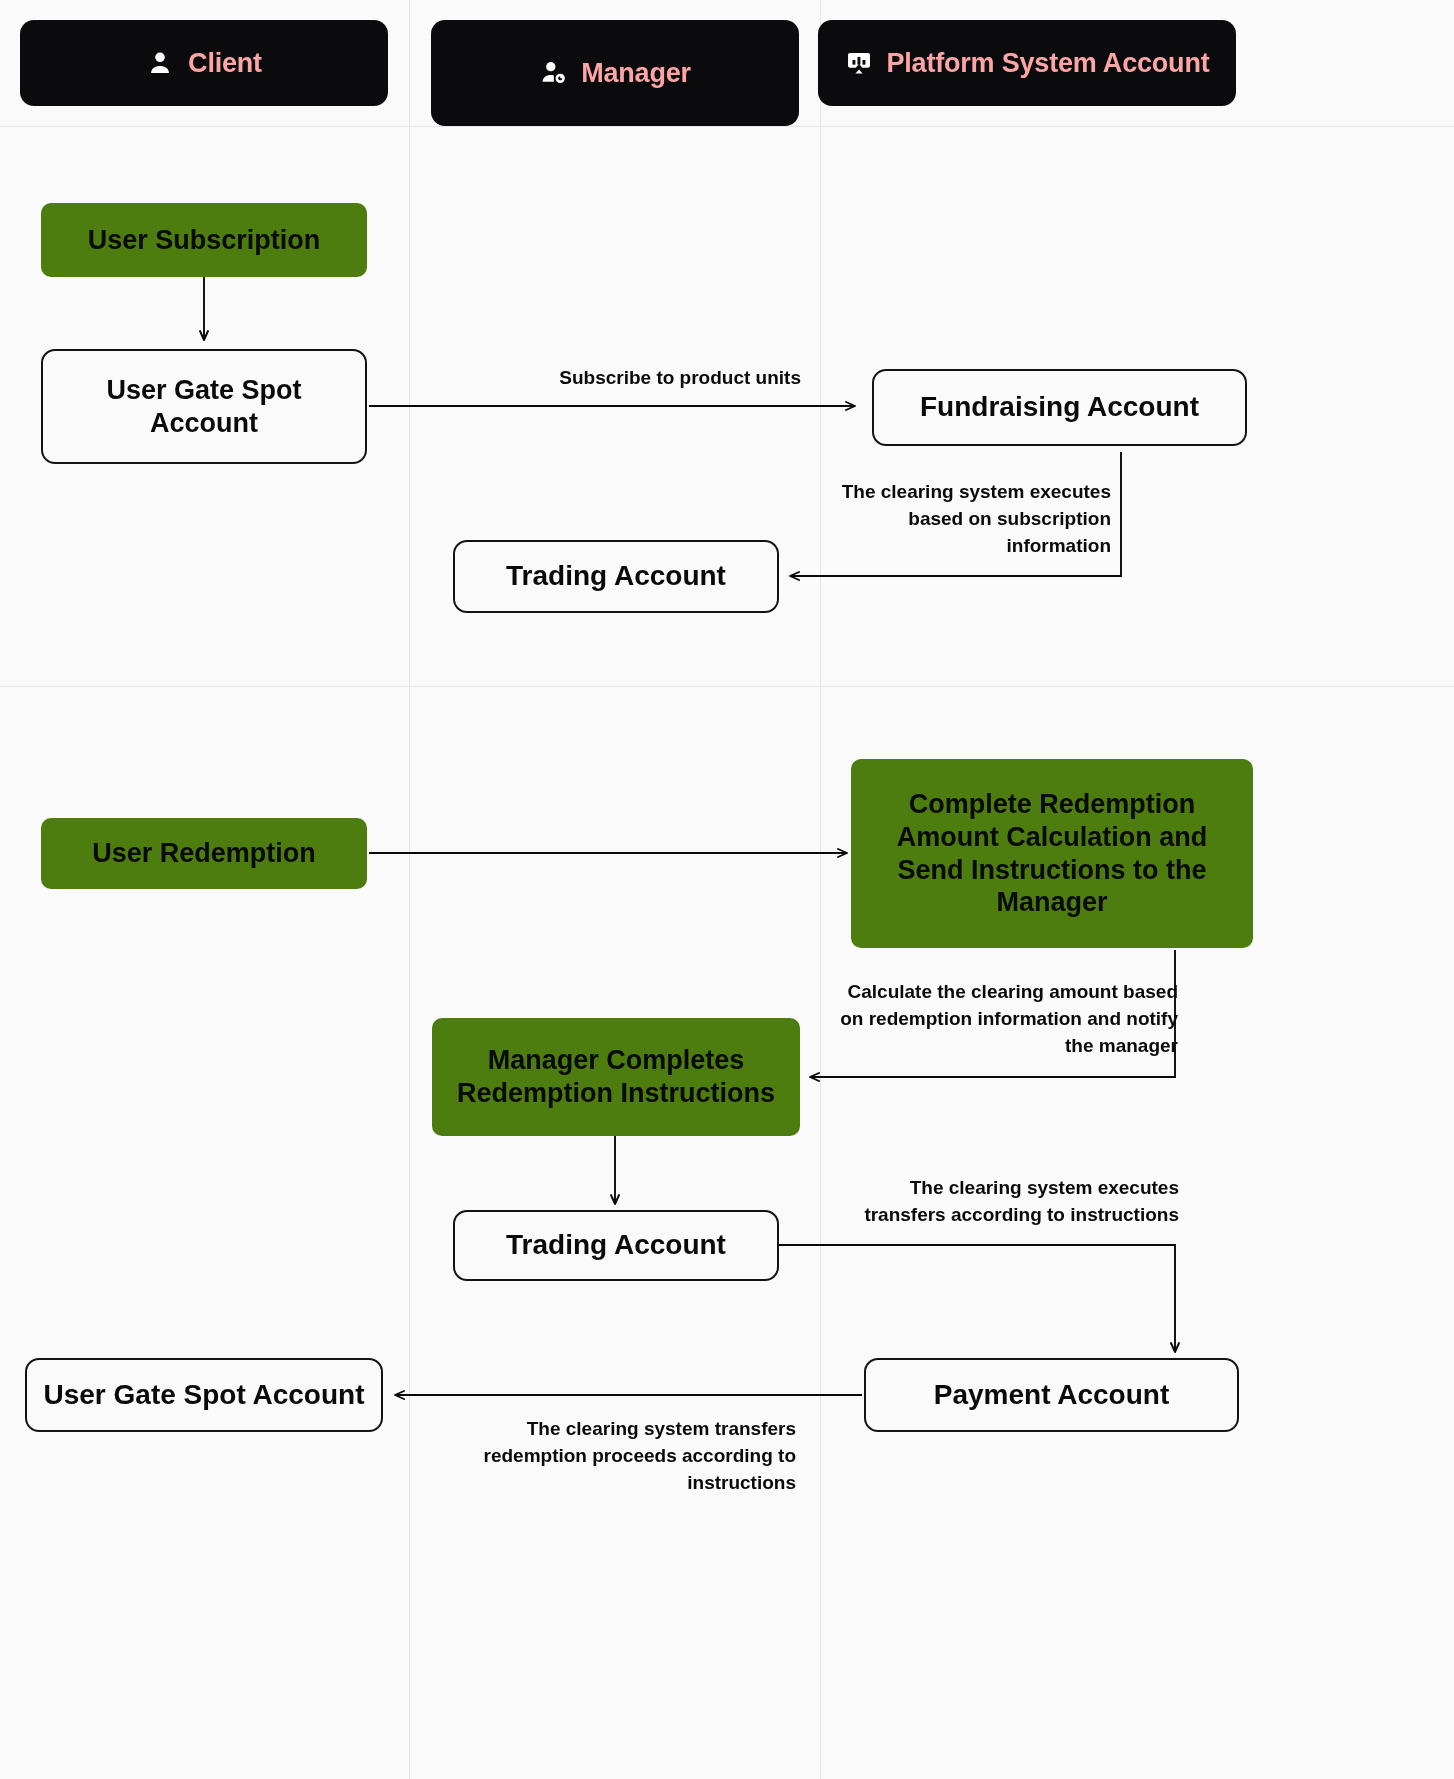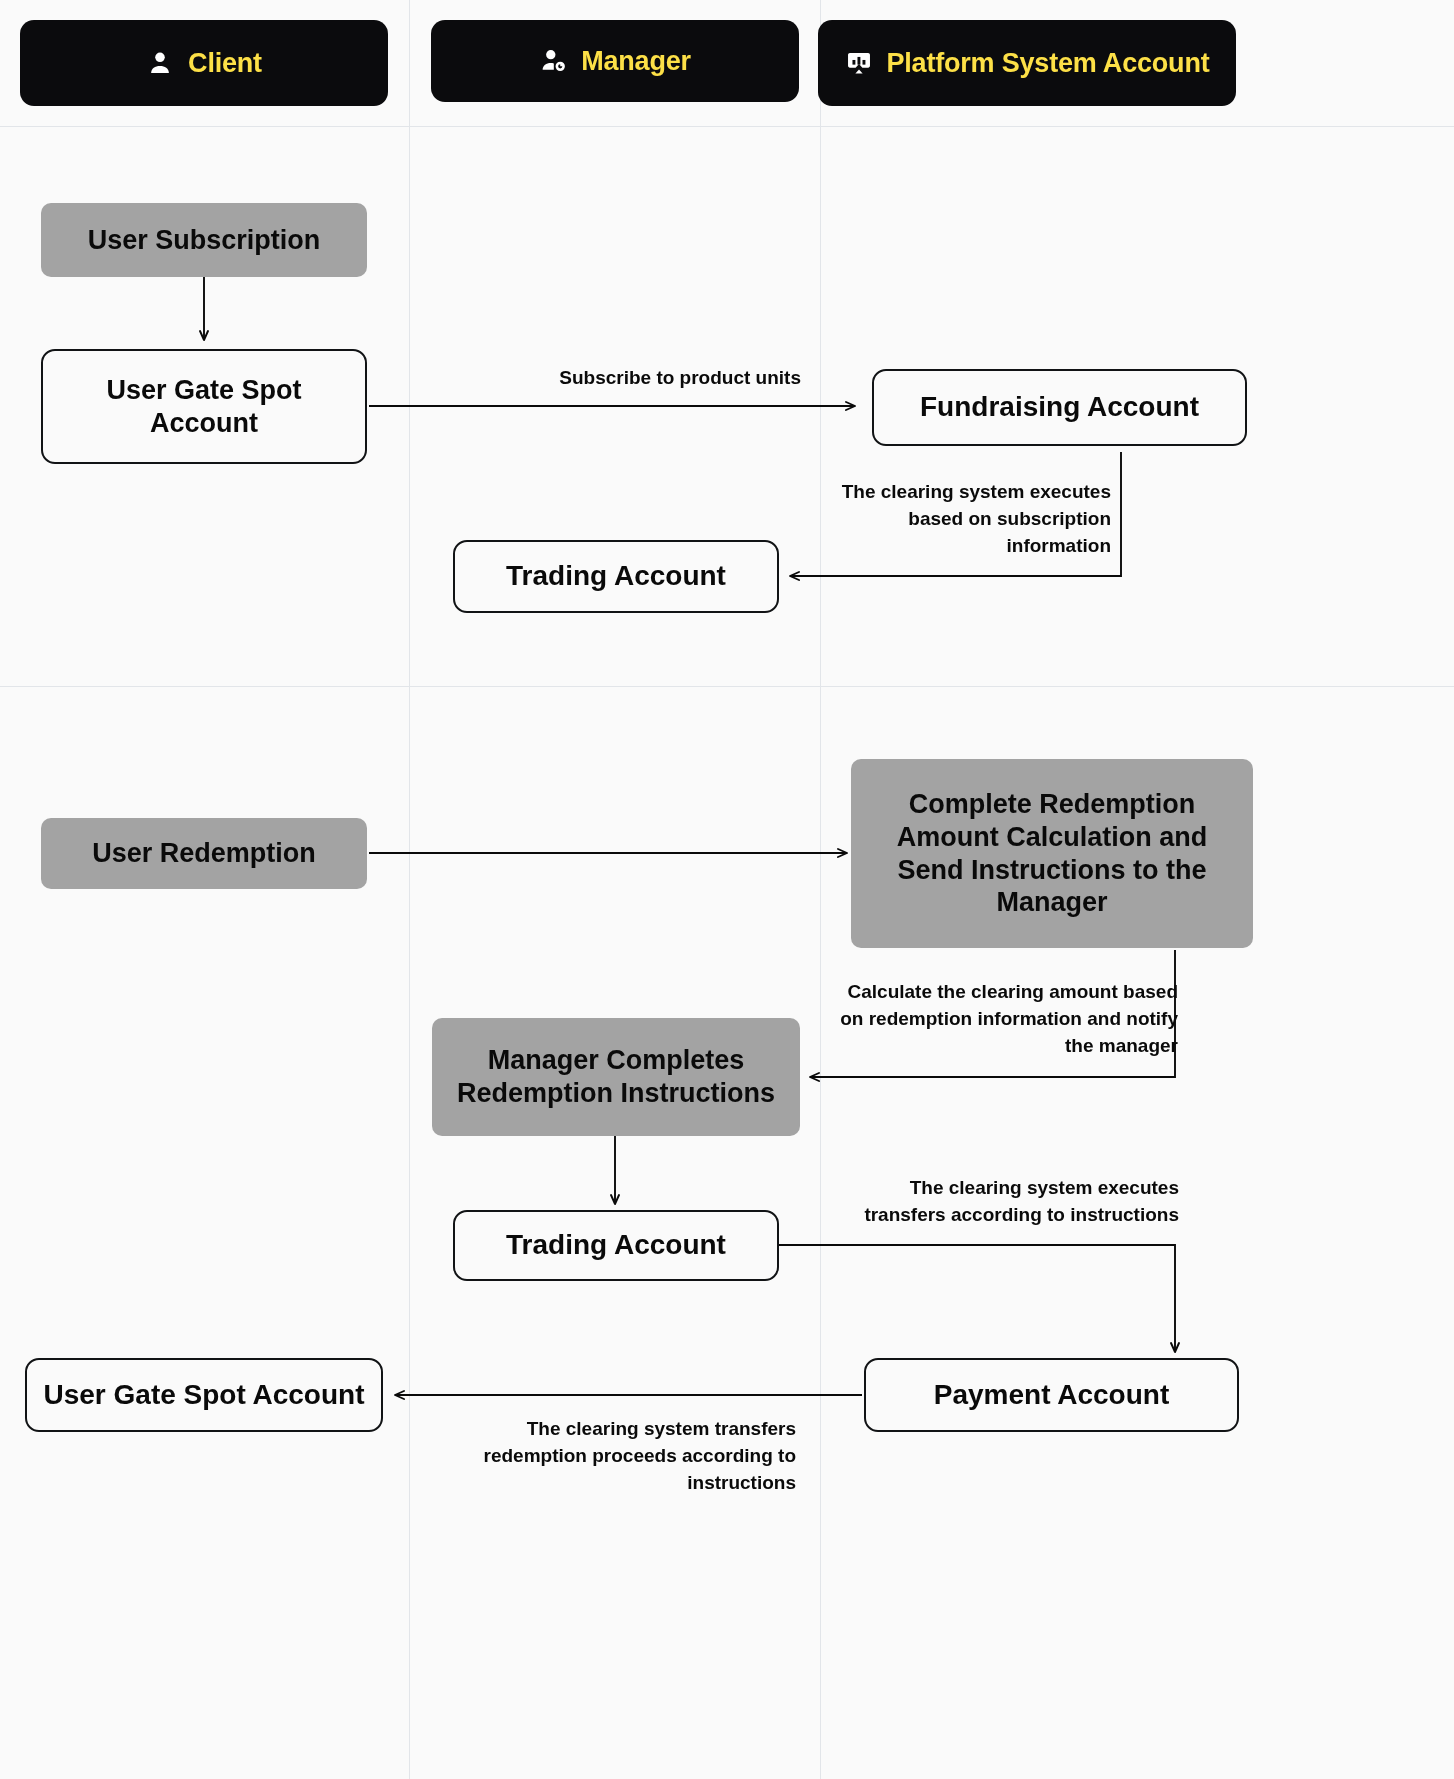--- a/index.html
+++ b/index.html
@@ -18,21 +18,21 @@
   
   .vline{position:absolute;width:1px;background:#e2e5e9;}
   .hline{position:absolute;height:1px;background:#e2e5e9;}
 
   
   .lane-header{
     position:absolute;
     background:#0b0b0d;
     border-radius:14px;
     display:flex;align-items:center;justify-content:center;gap:14px;
-    color:#fde047;
+    color:#fca5a5;
     font-size:27px;font-weight:700;
     letter-spacing:-0.2px;
     box-sizing:border-box;
     padding:8px 18px;
   }
   .lane-header .ico{display:flex;align-items:center;justify-content:center;flex:0 0 auto;}
 
   
   .node{
     position:absolute;
@@ -43,21 +43,21 @@
     font-weight:700;
     line-height:1.22;
     padding:6px 10px;
   }
   .node.rounded{
     background:#fafafa;
     border:2px solid #111315;
     border-radius:14px;
   }
   .node.filled{
-    background:#a3a3a3;
+    background:#4d7c0f;
     border-radius:10px;
   }
 
   
   .elabel{
     position:absolute;
     color:#0a0a0a;
     font-size:19px;
     font-weight:700;
     line-height:1.42;
@@ -81,21 +81,21 @@
   <div class="lane-header" style="left:20px;top:20px;width:368px;height:86px;">
     <span class="ico">
       <svg width="28" height="28" viewBox="0 0 24 24" aria-hidden="true">
         <circle cx="12" cy="7.1" r="4.1" fill="#ffffff"></circle>
         <path d="M4.4 20.6c0-3.9 3.4-6.1 7.6-6.1s7.6 2.2 7.6 6.1z" fill="#ffffff"></path>
       </svg>
     </span>
     <span>Client</span>
   </div>
 
-  <div class="lane-header" style="left:431px;top:20px;width:368px;height:82px;">
+  <div class="lane-header" style="left:431px;top:20px;width:368px;height:106px;">
     <span class="ico">
       <svg width="28" height="28" viewBox="0 0 24 24" aria-hidden="true">
         <circle cx="10.1" cy="6.6" r="4.0" fill="#ffffff"></circle>
         <path d="M3.1 19.6c0-3.6 3.1-5.8 7-5.8 .9 0 1.8 .1 2.6 .3v5.5z" fill="#ffffff"></path>
         <path d="M18.2 12.6a4 4 0 1 0 0 8 4 4 0 0 0 0-8zm0 2.2v1.8h1.8a1.8 1.8 0 1 1-1.8-1.8z" fill="#ffffff"></path>
       </svg>
     </span>
     <span>Manager</span>
   </div>
 

